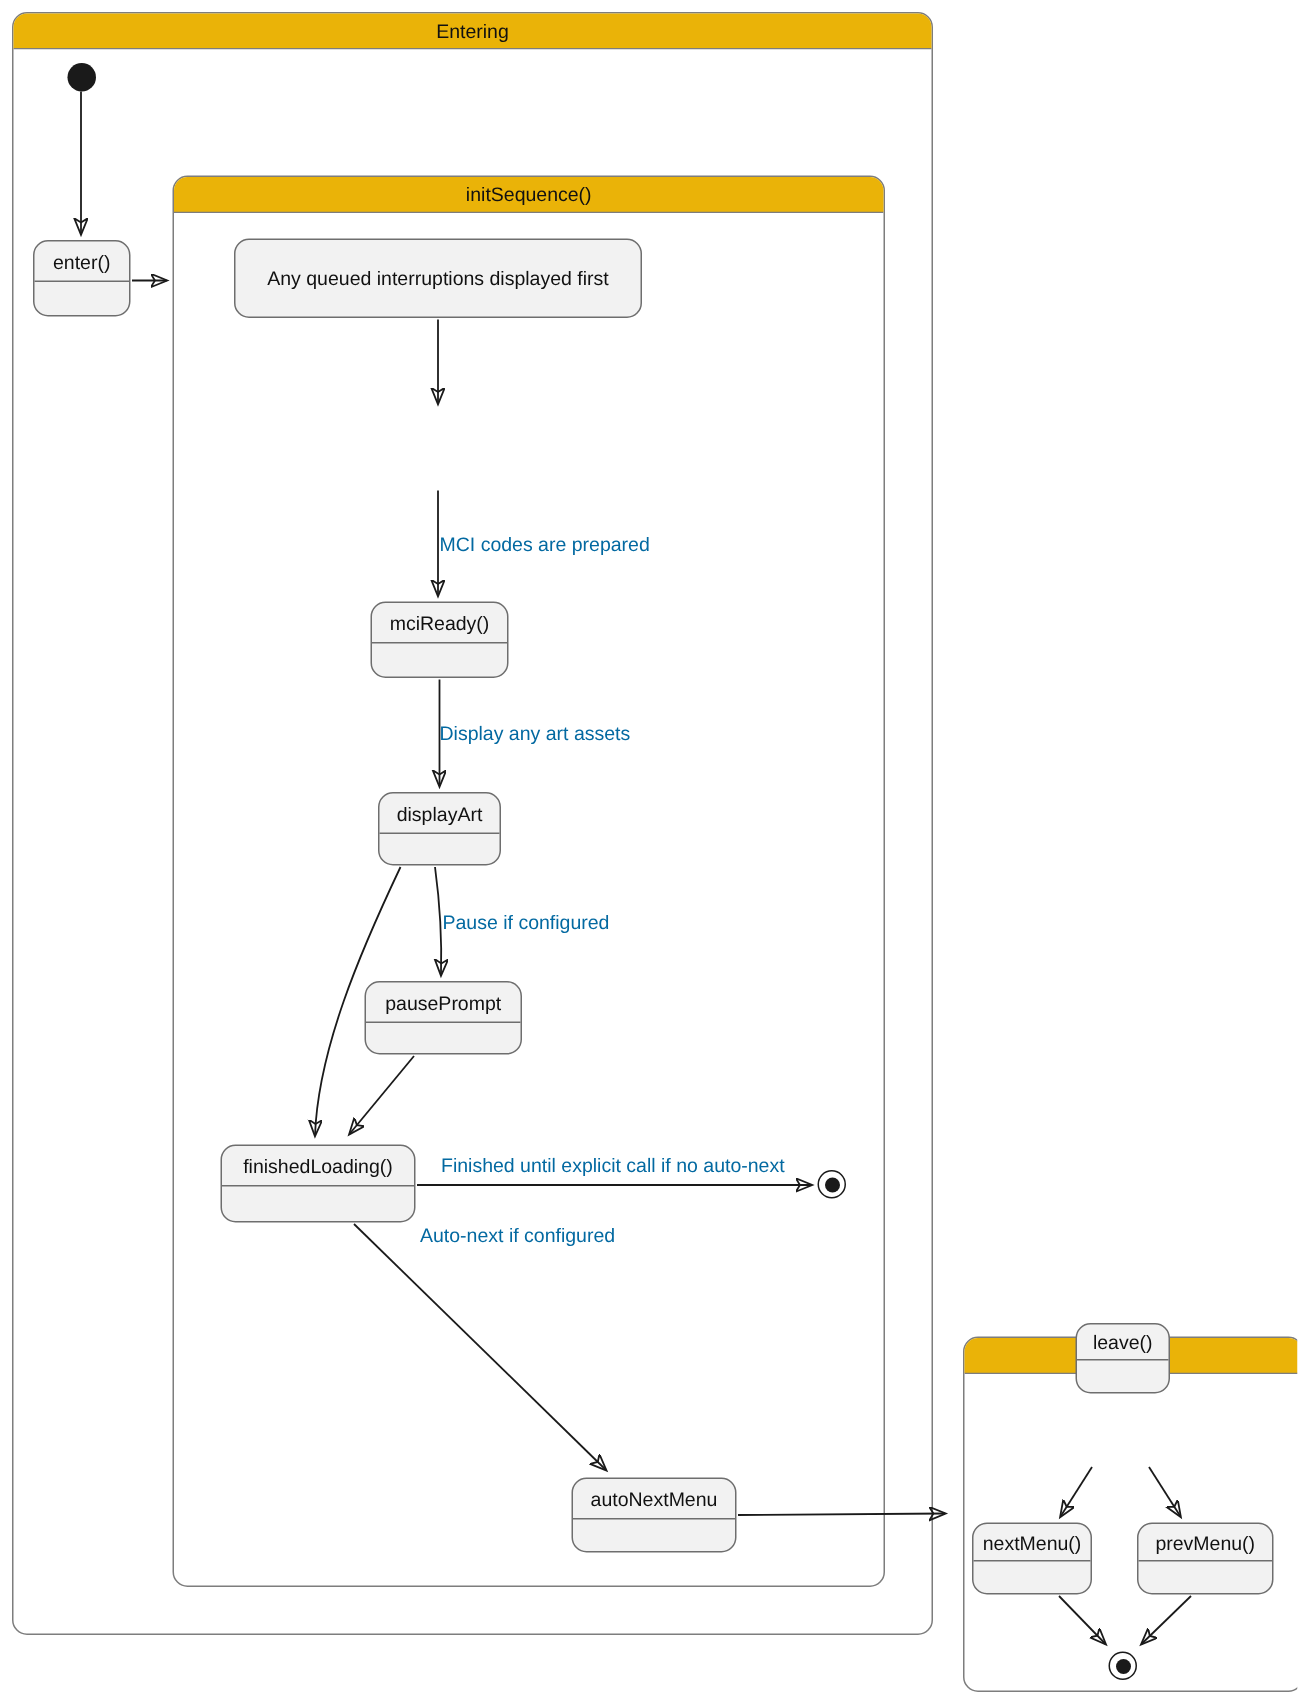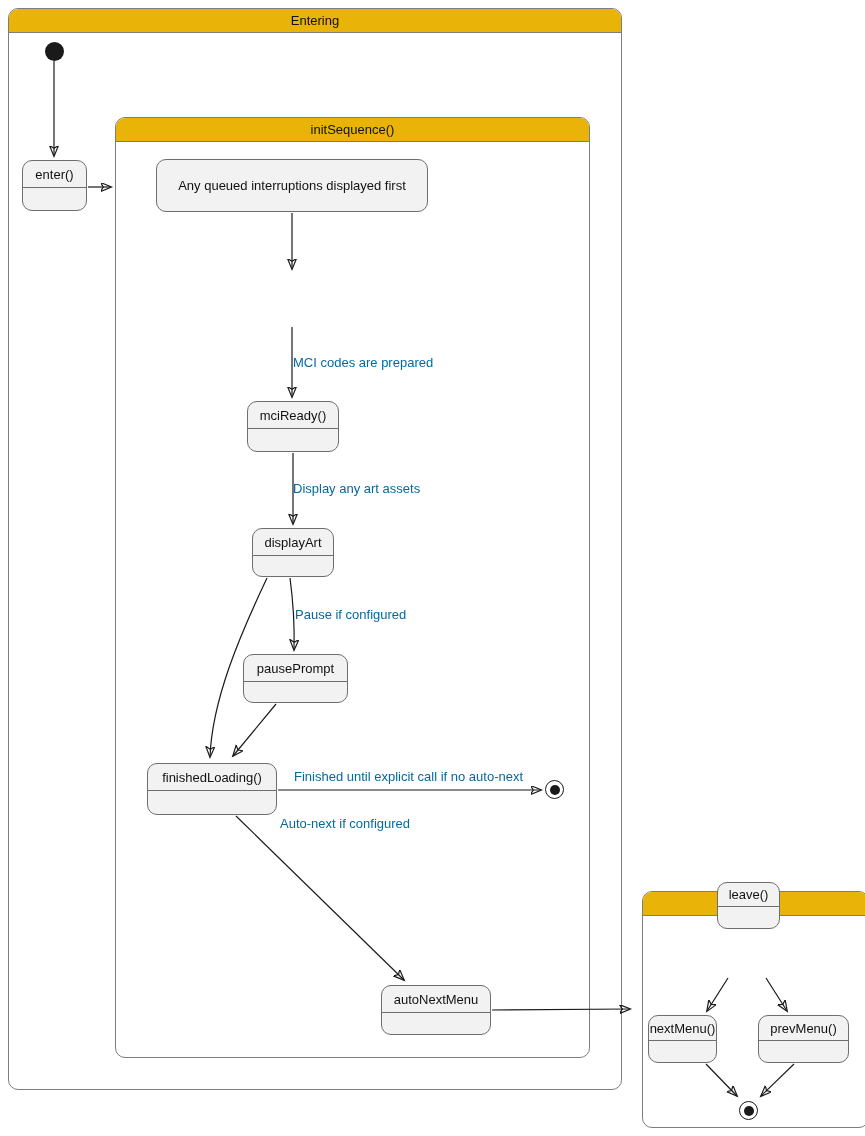--- a/index.html
+++ b/index.html
@@ -201,21 +201,21 @@
   <div class="state" style="left:381px; top:985px; width:110px; height:50px;">
     <div class="state-title">autoNextMenu</div>
     <div class="state-body"></div>
   </div>
 
   <div class="state" style="left:717px; top:882px; width:63px; height:47px;">
     <div class="state-title" style="flex-basis:24px; height:24px;">leave()</div>
     <div class="state-body"></div>
   </div>
 
-  <div class="state" style="left:648px; top:1015px; width:69px; height:48px;">
+  <div class="state" style="left:648px; top:1015px; width:80px; height:48px;">
     <div class="state-title" style="flex-basis:25px; height:25px;">nextMenu()</div>
     <div class="state-body"></div>
   </div>
 
   <div class="state" style="left:758px; top:1015px; width:91px; height:48px;">
     <div class="state-title" style="flex-basis:25px; height:25px;">prevMenu()</div>
     <div class="state-body"></div>
   </div>
 
   <div class="edge-label" style="left:293px; top:355px;">MCI codes are prepared</div>

